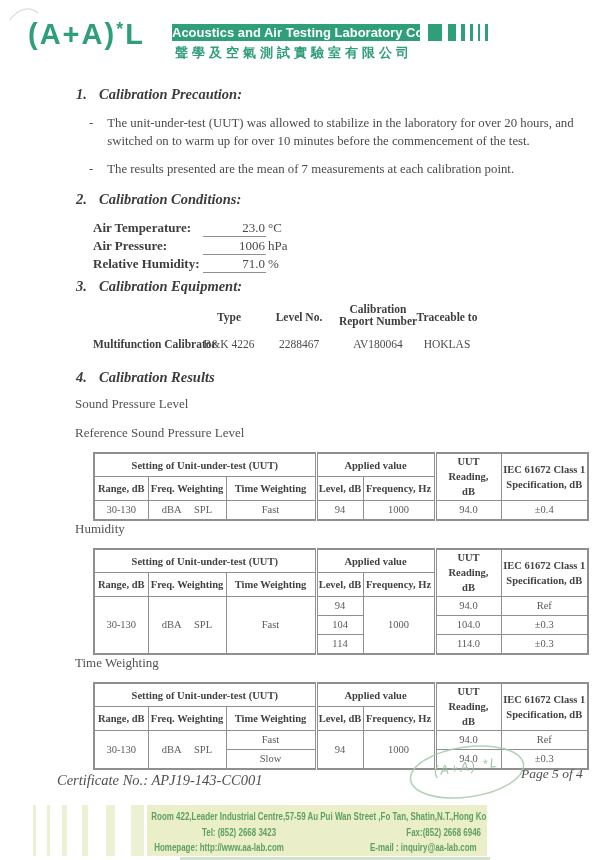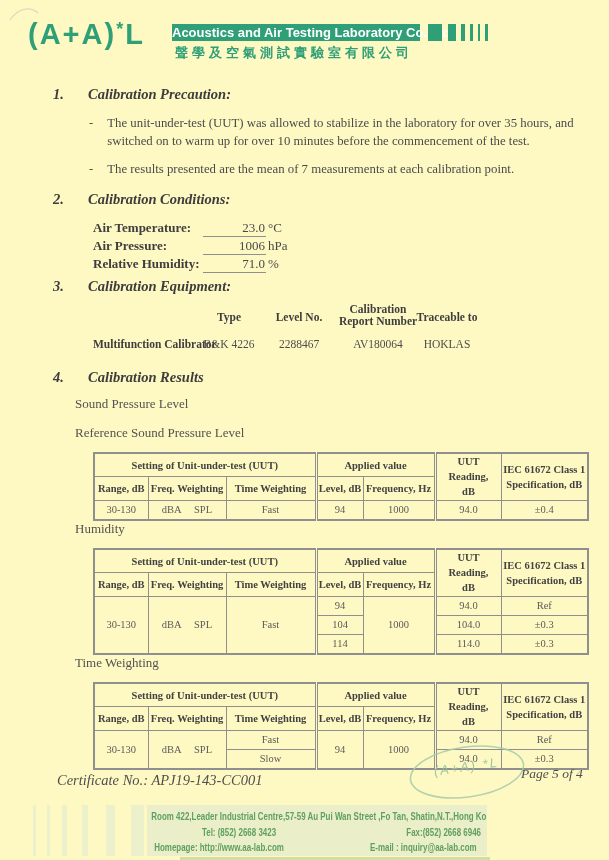--- a/index.html
+++ b/index.html
@@ -1,33 +1,33 @@
 <!DOCTYPE html>
 <html><head>
 <meta charset="utf-8">
 <style>
   html,body{margin:0;padding:0;background:#e8e8e8;}
-  .page{position:relative;width:609px;height:860px;background:#fef9c3;overflow:hidden;
+  .page{position:relative;width:609px;height:860px;background:#ffffff;overflow:hidden;
         font-family:"Liberation Serif",serif;color:#4a4a4a;}
   
   .logo{position:absolute;left:28px;top:18px;color:#2f9f78;font-family:"Liberation Sans",sans-serif;
         font-weight:bold;font-size:29px;letter-spacing:2px;white-space:nowrap;}
   .logo sup{font-size:18px;vertical-align:9px;}
   .banner{position:absolute;left:172px;top:24px;width:248px;height:17px;background:#2f9f78;color:#ffffff;
           font-family:"Liberation Sans",sans-serif;font-weight:bold;font-size:13px;line-height:17px;
           text-align:left;white-space:nowrap;}
   .logo-bars{position:absolute;left:428px;top:24px;height:17px;display:flex;align-items:stretch;}
   .logo-bars div{background:#2f9f78;}
   .bar1{width:14px;margin-right:6px;} .bar2{width:8px;margin-right:5px;} .bar3{width:4px;margin-right:5px;}
   .bar4{width:2.5px;margin-right:5px;} .bar5{width:2.5px;margin-right:5px;} .bar6{width:2.5px;}
   .chinese{position:absolute;left:175px;top:44px;color:#2f9f78;font-size:13px;font-weight:bold;
            letter-spacing:4px;white-space:nowrap;}
   .pencil-mark{position:absolute;left:8px;top:4px;opacity:.55;}
   
-  .sec{position:absolute;left:53px;font-weight:bold;font-style:italic;font-size:14.5px;color:#3c3c3c;white-space:nowrap;}
+  .sec{position:absolute;left:64px;font-weight:bold;font-style:italic;font-size:14.5px;color:#3c3c3c;white-space:nowrap;text-align:center;}
   .sec .num{display:inline-block;width:35px;}
   .bullet{position:absolute;left:89px;display:flex;gap:14px;font-size:12.8px;color:#4b4b4b;width:486px;line-height:1.38;}
   .plain-sub{position:absolute;left:75px;font-size:13px;color:#525252;white-space:nowrap;}
   
   .cond{position:absolute;left:93px;font-size:13px;white-space:nowrap;}
   .cond .lab{display:inline-block;width:110px;font-weight:bold;color:#3e3e3e;}
   .cond .val{display:inline-block;width:62px;text-align:right;border-bottom:1px solid #8f8f8f;padding-right:1px;}
   .cond .unit{margin-left:2px;}
   
   .eq{position:absolute;font-size:11.5px;color:#4c4c4c;text-align:center;}
@@ -76,21 +76,21 @@
     <div class="bar5"></div>
     <div class="bar6"></div>
   </div>
   <div class="chinese">聲學及空氣測試實驗室有限公司</div>
 
   <div class="sec" style="top:86px">
     <span class="num">1.</span><span>Calibration Precaution:</span>
   </div>
   <div class="bullet" style="top:115px">
     <span>-</span>
-    <span>The unit-under-test (UUT) was allowed to stabilize in the laboratory for over 35 hours, and switched on to warm up for over 10 minutes before the commencement of the test.</span>
+    <span>The unit-under-test (UUT) was allowed to stabilize in the laboratory for over 20 hours, and switched on to warm up for over 10 minutes before the commencement of the test.</span>
   </div>
   <div class="bullet" style="top:161px">
     <span>-</span>
     <span>The results presented are the mean of 7 measurements at each calibration point.</span>
   </div>
 
   <div class="sec" style="top:191px">
     <span class="num">2.</span><span>Calibration Conditions:</span>
   </div>
   <div class="cond" style="top:220px">

